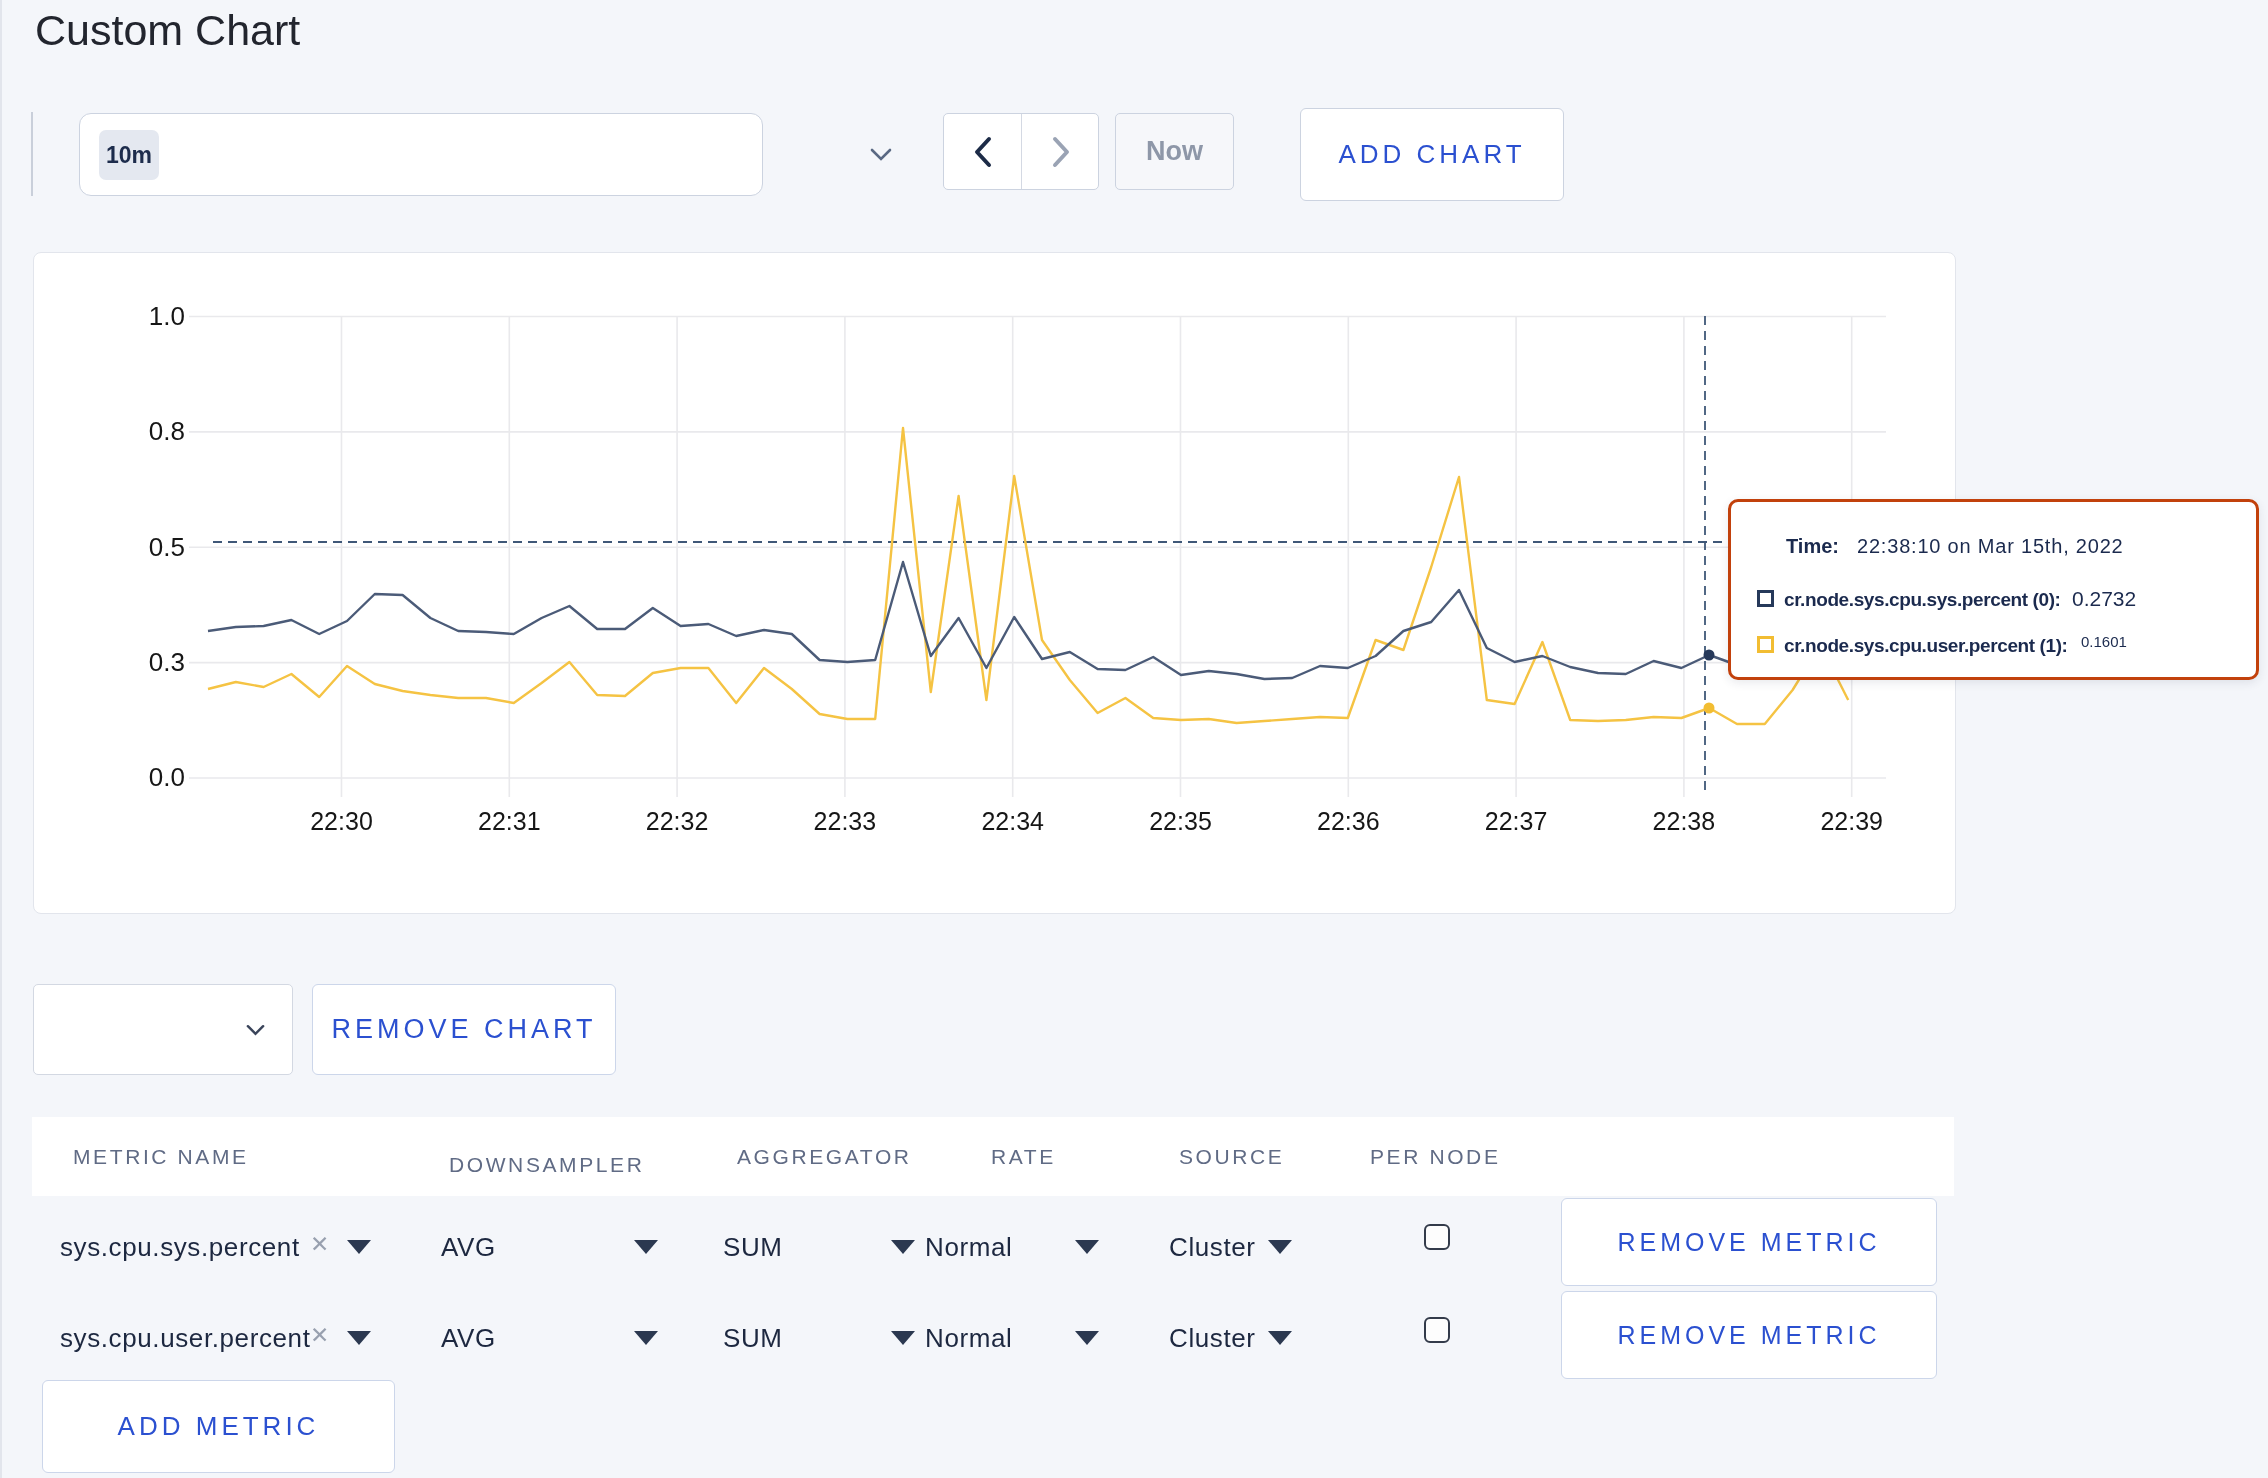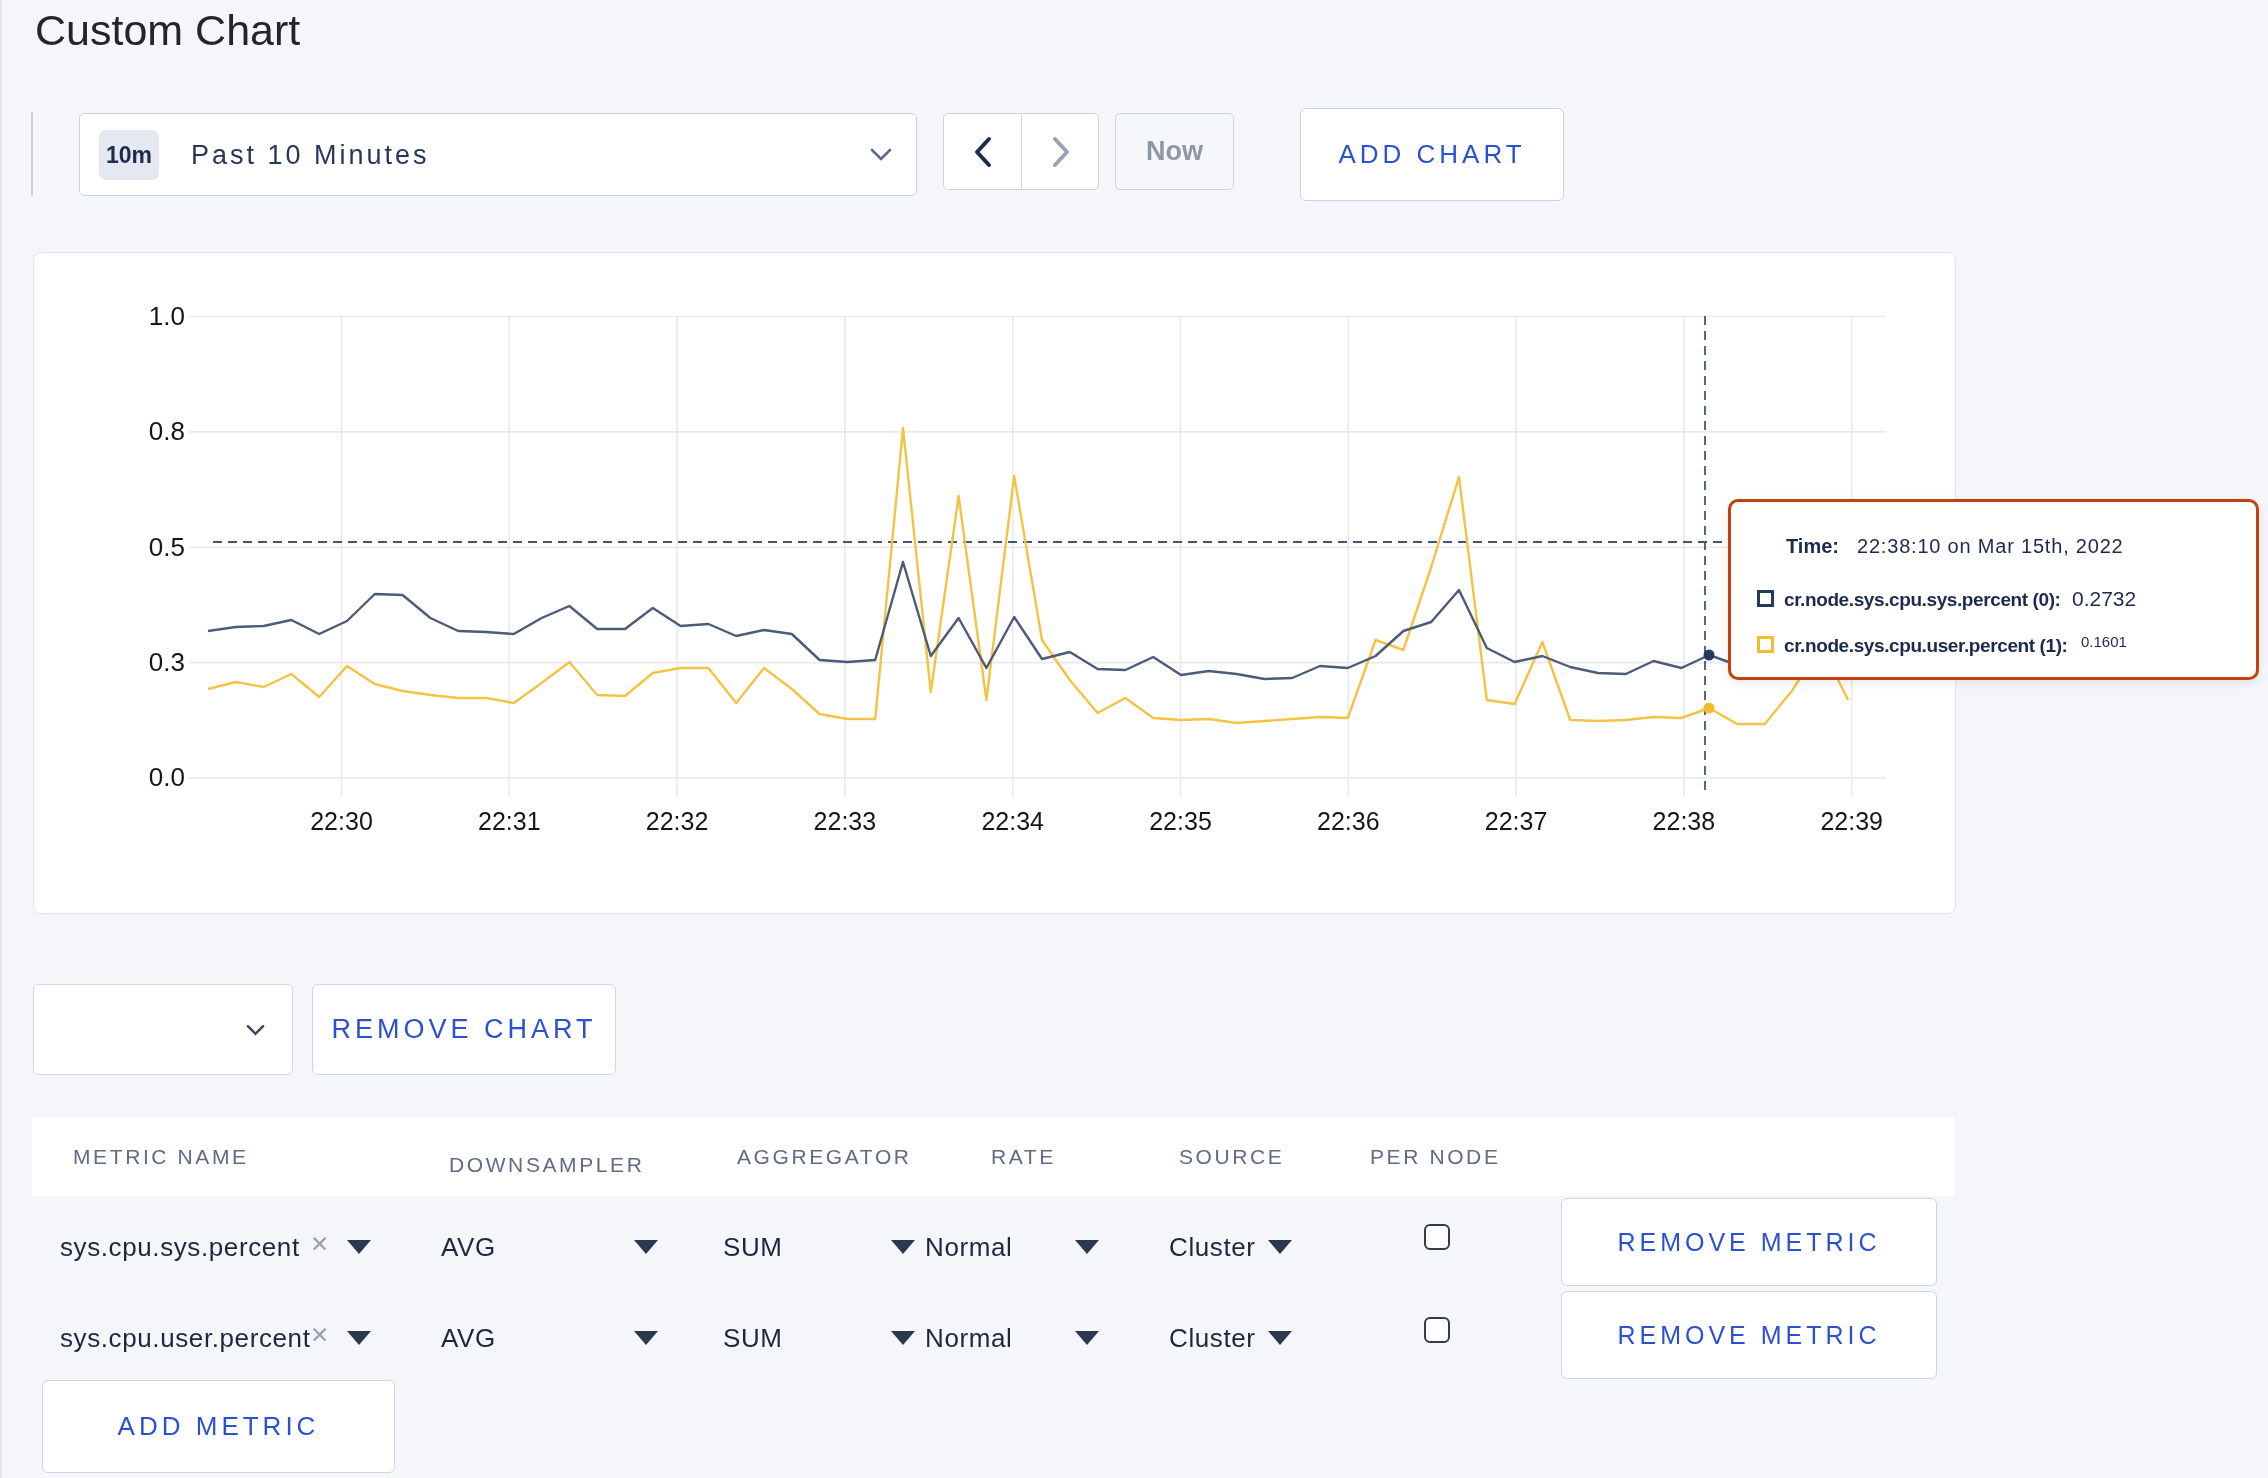--- a/index.html
+++ b/index.html
@@ -23,23 +23,22 @@
   .hdrTxt { position:absolute; font-size:21px; color:#606b85; letter-spacing:2.6px; }
   .cb { position:absolute; width:26px; height:26px; border:2px solid #333b4a; border-radius:6px; background:#fdfdfd; }
 </style>
 </head>
 <body>
 
 <div class="abs" style="left:33px; top:6px; font-size:43px; color:#22252e;">Custom Chart</div>
 
 <div class="abs" style="left:29px; top:112px; width:2px; height:84px; background:#c9cfda;"></div>
 
-<div class="abs" style="left:77px; top:113px; width:838px; height:83px; background:#fff; border:1px solid #ccd3e0; border-radius:5px;">
+<div class="abs" style="left:77px; top:113px; width:684px; height:83px; background:#fff; border:1px solid #ccd3e0; border-radius:12px;">
   <div class="abs" style="left:19px; top:16px; width:60px; height:50px; background:#e4e8f0; border-radius:7px; display:flex; align-items:center; justify-content:center; font-size:23px; font-weight:bold; color:#1d2c4c;">10m</div>
-  <div class="abs" style="left:111px; top:0; height:83px; display:flex; align-items:center; font-size:27px; letter-spacing:3px; color:#27375c;">Past 10 Minutes</div>
   <svg class="abs" style="left:790px; top:34px;" width="22" height="14" viewBox="0 0 22 14">
       <path d="M2 2 L11 11 L20 2" stroke="#5a6983" stroke-width="2.6" fill="none" stroke-linecap="round"></path>
     </svg>
 </div>
 
 <div class="abs" style="left:941px; top:113px; width:156px; height:77px; background:#fff; border:1px solid #ccd3e0; border-radius:5px;">
   <div class="abs" style="left:77px; top:0; width:1px; height:75px; background:#d4d9e3;"></div>
   <svg class="abs" style="left:28px; top:22px;" width="22" height="32" viewBox="0 0 22 32">
       <path d="M17 3 L5 16 L17 29" stroke="#1c2b47" stroke-width="4" fill="none" stroke-linecap="round" stroke-linejoin="round"></path>
     </svg>

